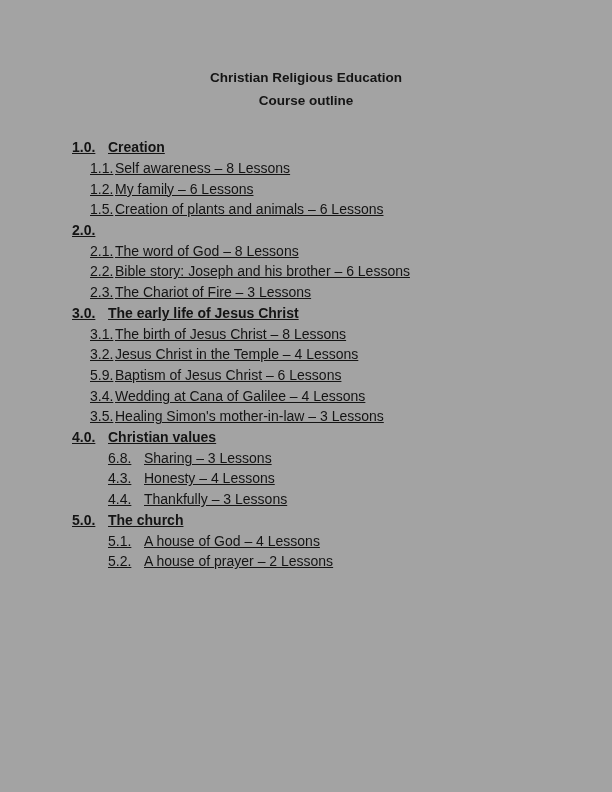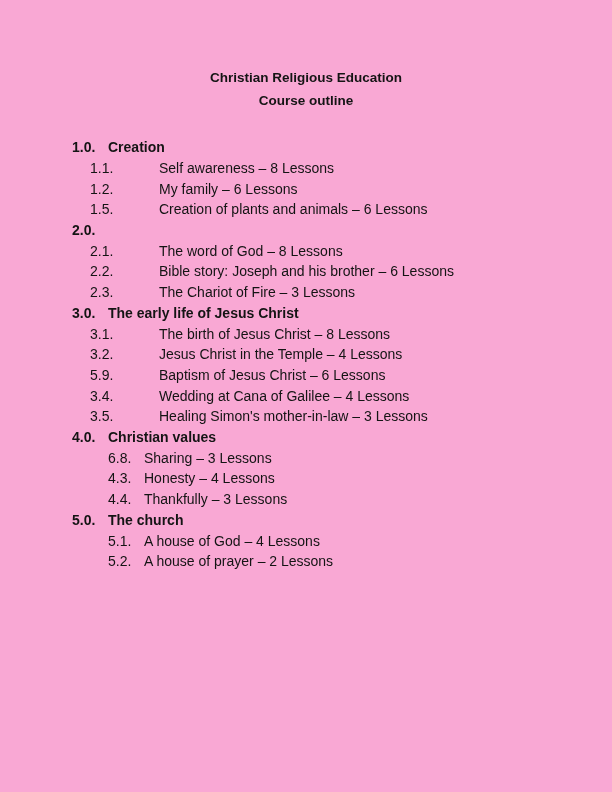--- a/index.html
+++ b/index.html
@@ -4,21 +4,21 @@
 <style>
   html, body {
     margin: 0;
     padding: 0;
     background: #ffffff;
   }
   .page {
     position: relative;
     width: 612px;
     height: 792px;
-    background: #f9a8d4;
+    background: #a3a3a3;
     font-family: "Liberation Sans", sans-serif;
     color: #141414;
     overflow: hidden;
     box-sizing: border-box;
     padding: 67px 72px 0 72px;
   }
   .title-block {
     text-align: center;
     font-weight: bold;
     font-size: 13.5px;
@@ -29,32 +29,32 @@
   }
   .outline {
     margin-top: 25px;
     font-size: 14px;
     line-height: 20.7px;
   }
   .row {
     display: flex;
     align-items: flex-end;
     white-space: nowrap;
+    text-decoration: underline;
   }
   .sec-heading {
     font-weight: bold;
   }
   .sec-heading .num {
     display: inline-block;
     width: 36px;
     flex: 0 0 36px;
   }
   .item.lvl1 {
     padding-left: 18px;
-    gap: 44px;
   }
   .item.lvl1 .num {
     display: inline-block;
     width: 25px;
     flex: 0 0 25px;
   }
   .item.lvl2 {
     padding-left: 36px;
   }
   .item.lvl2 .num {

